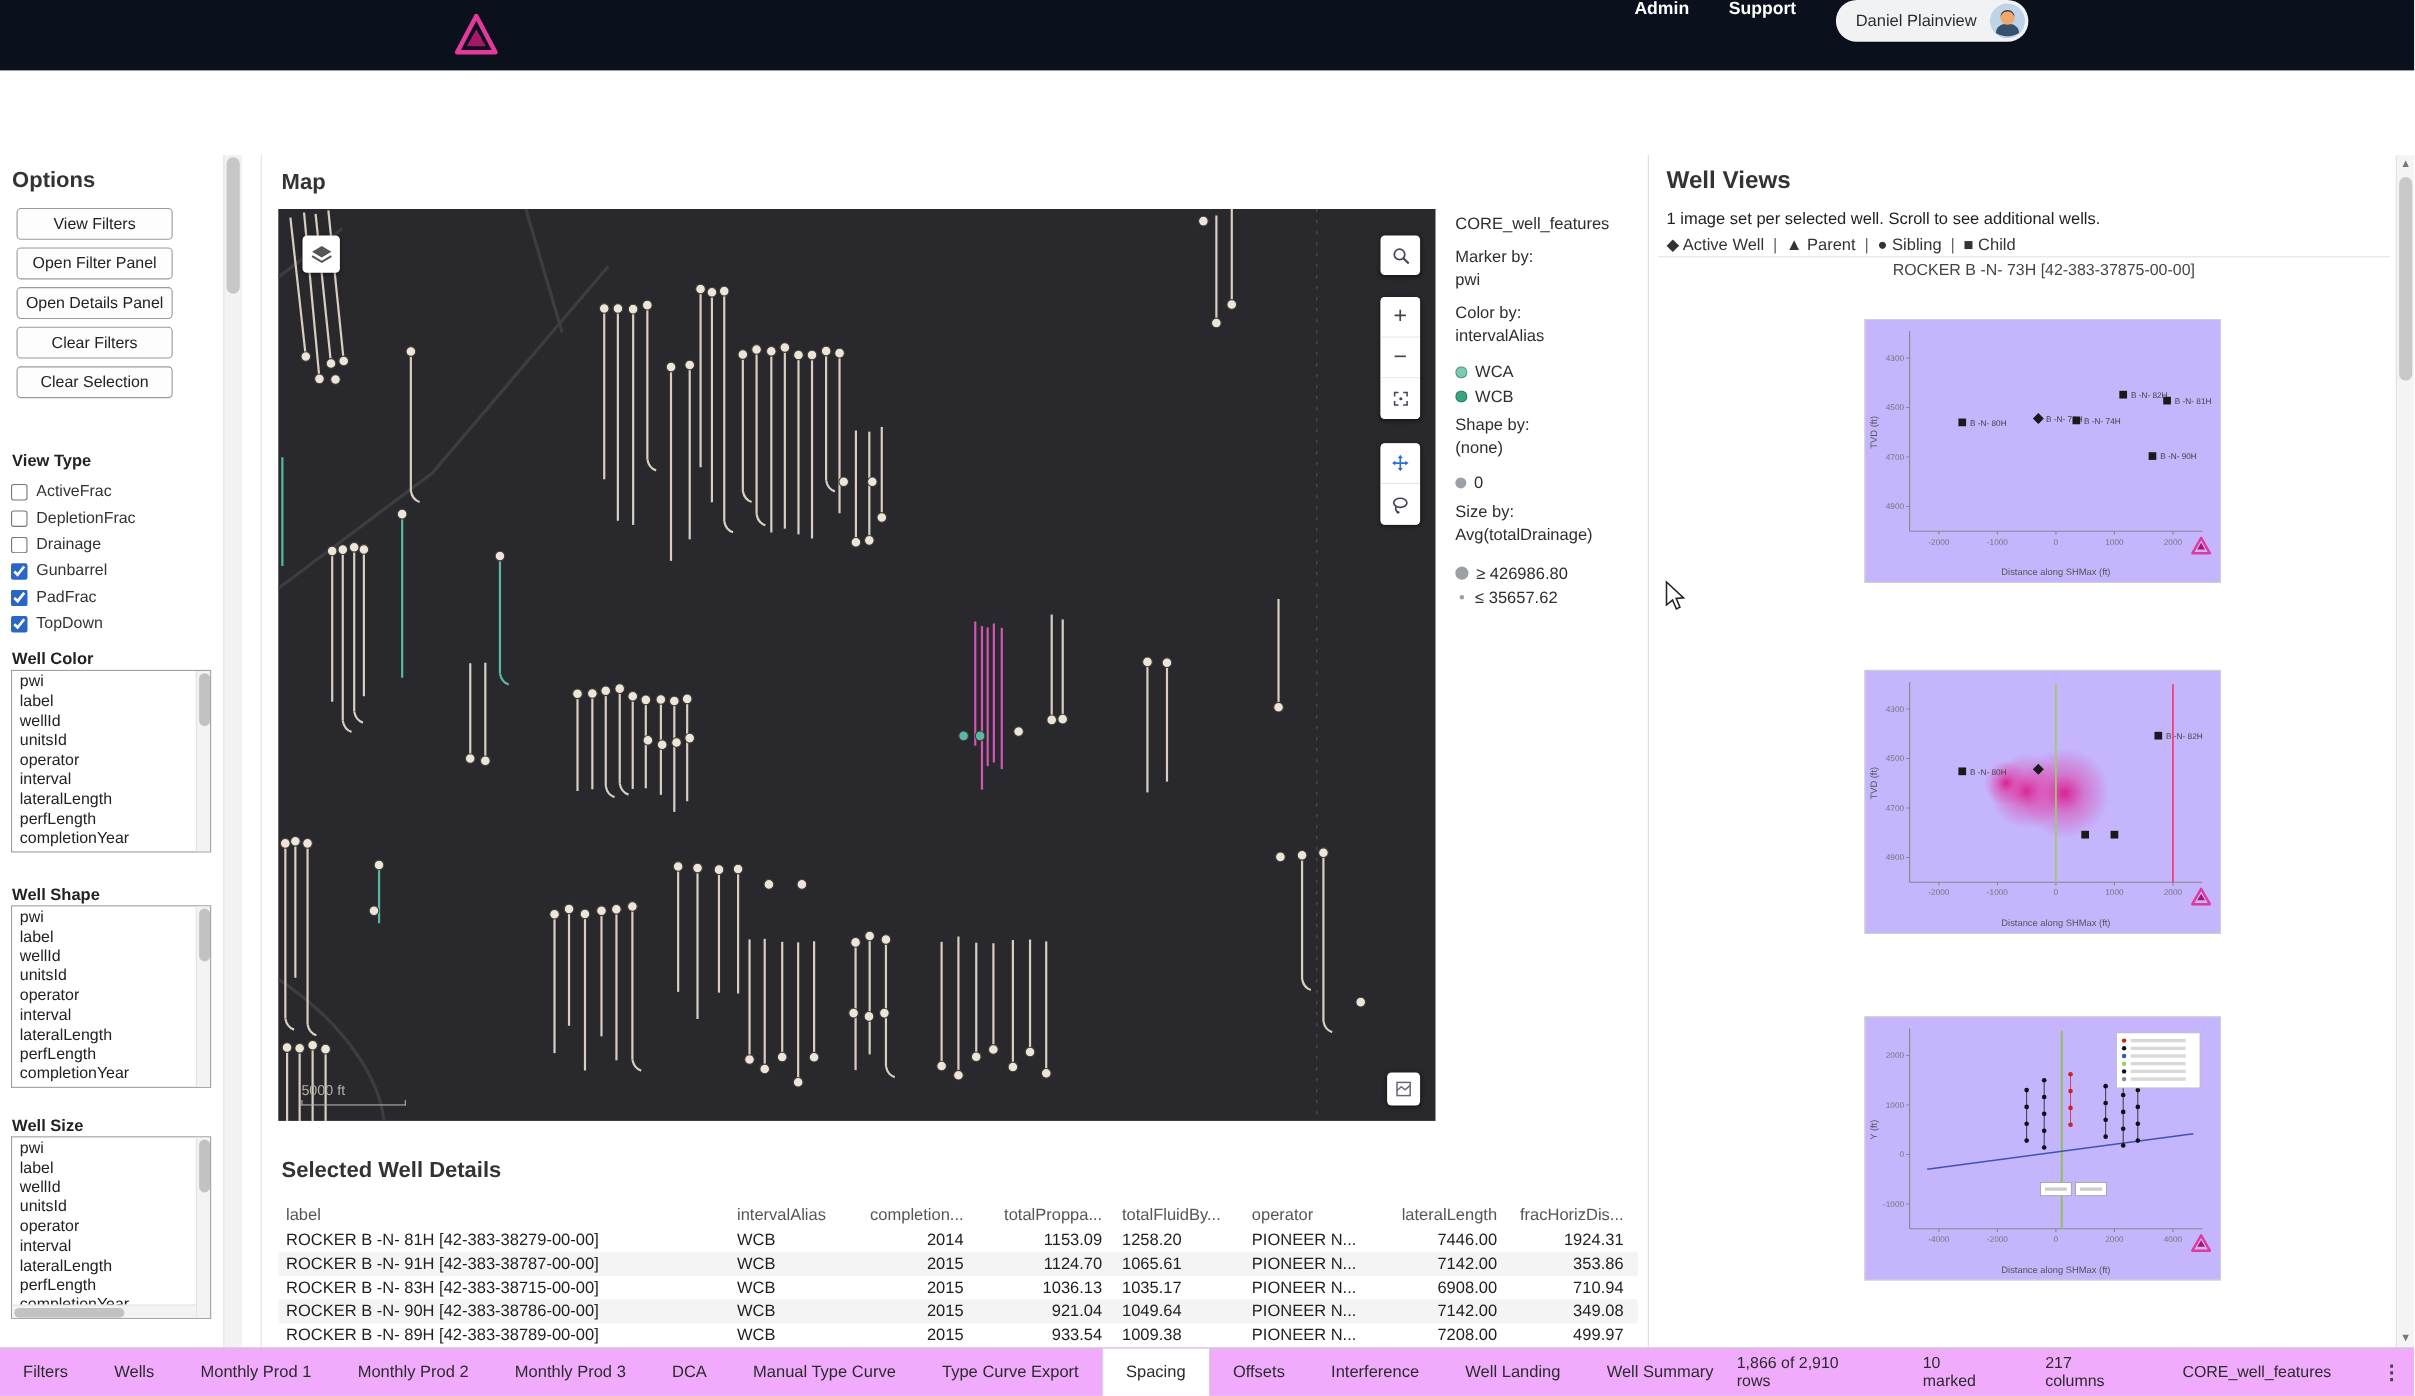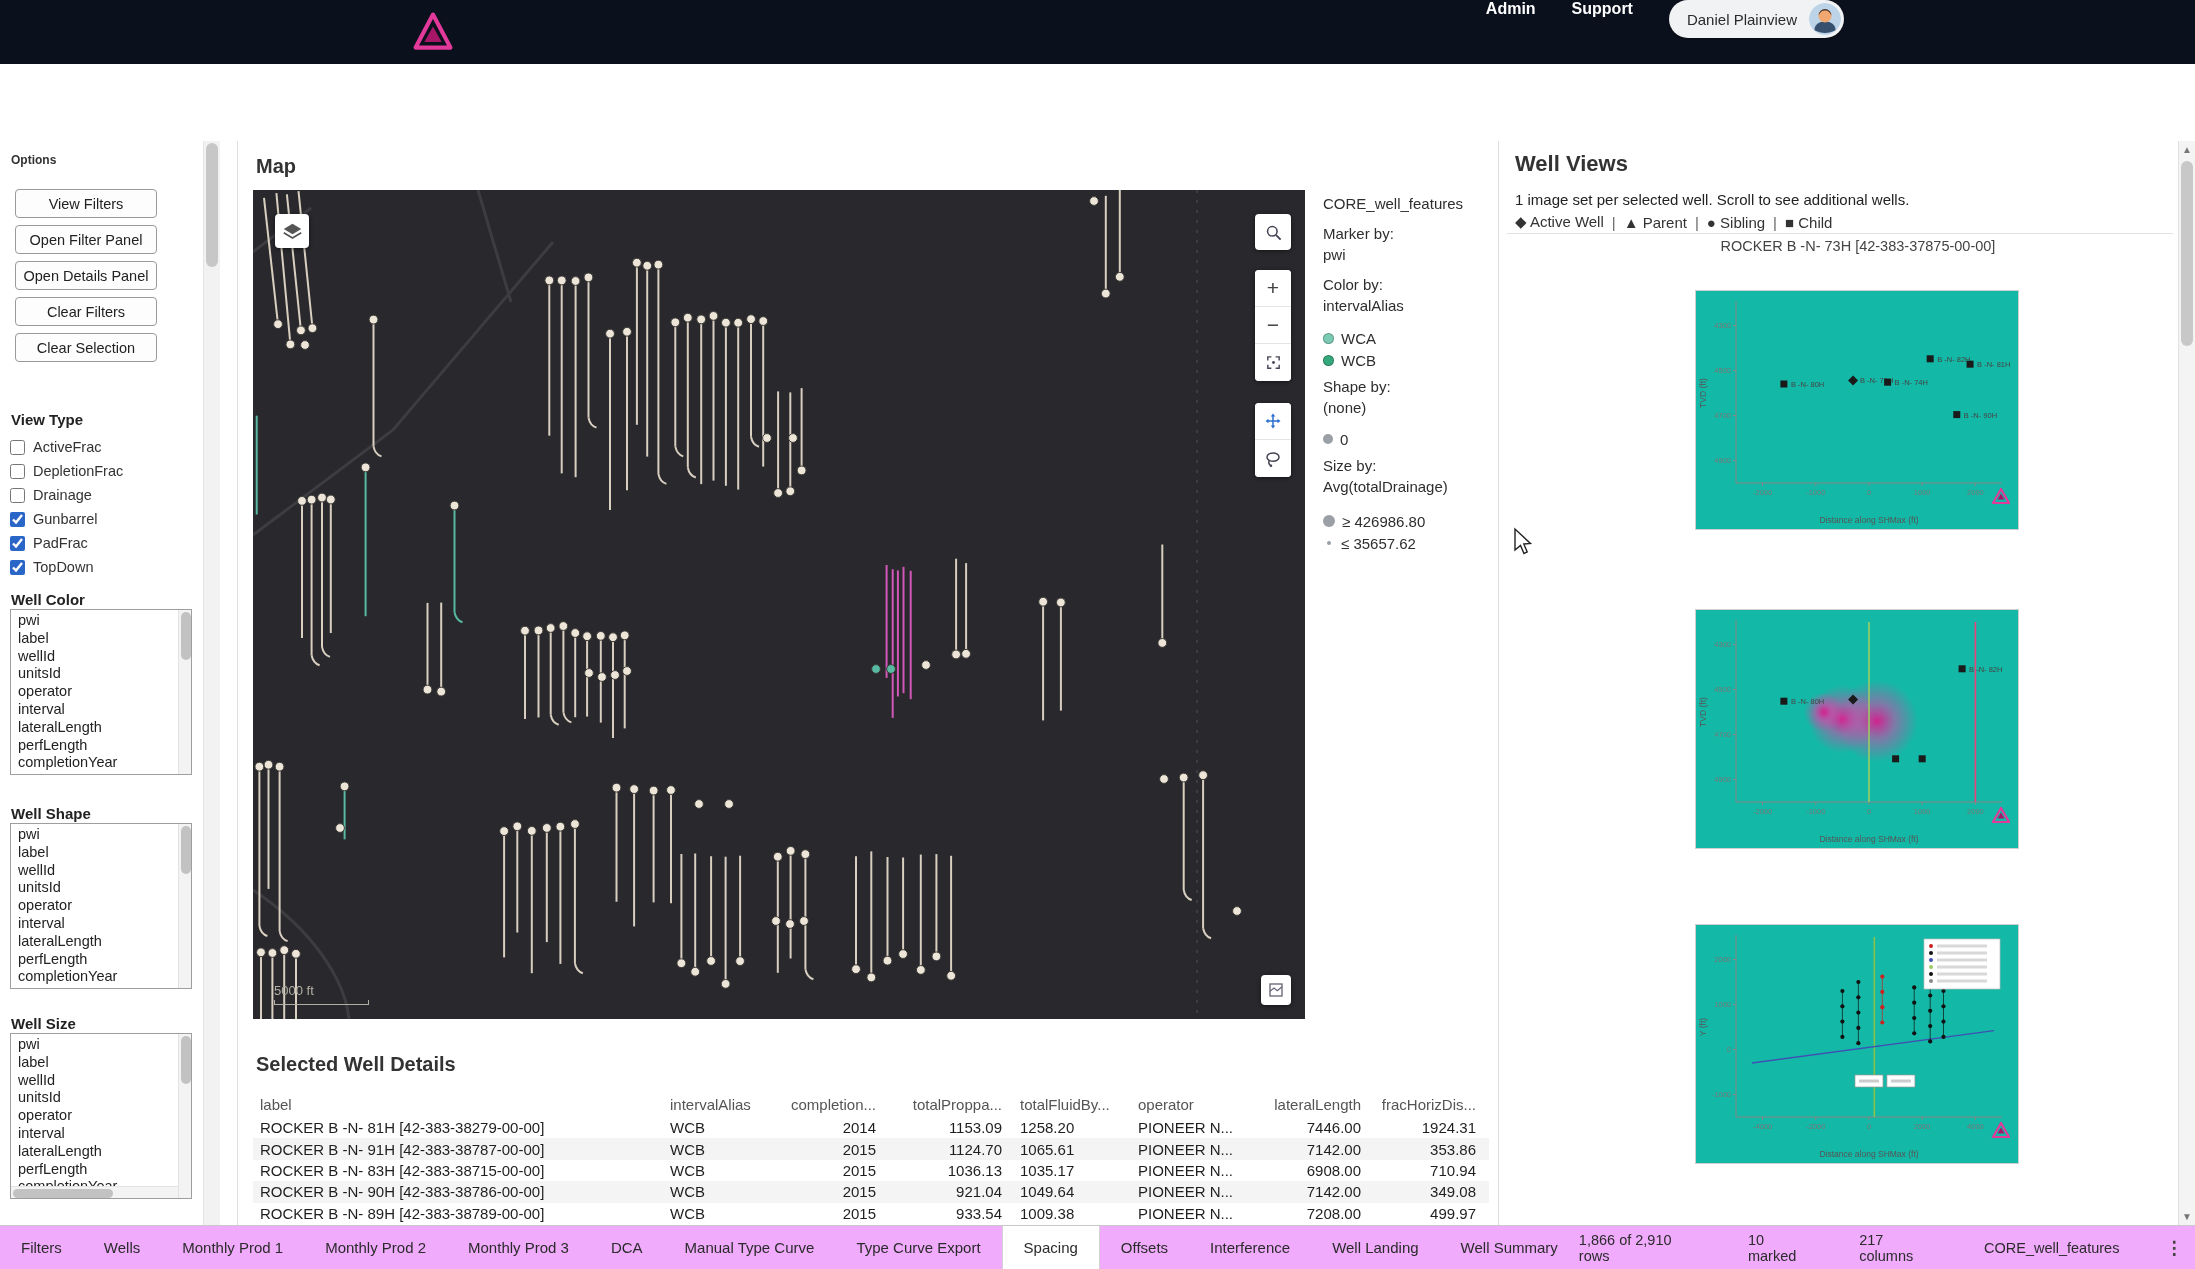--- a/index.html
+++ b/index.html
@@ -17,21 +17,21 @@
   .avatar{width:32px;height:32px;border-radius:50%;overflow:hidden;display:block}
 
   
   .header{position:absolute;left:0;top:64px;width:100%;height:77px;background:#ebebeb;border-bottom:1px solid #d8d8d8;display:flex;align-items:center;justify-content:space-between;padding:0 14px}
   .htitle{font-size:25px;font-weight:700;color:#2e3843}
   .hsub{font-size:25px;font-weight:400;color:#9b9b9b;margin-left:12px}
   .hright{font-size:22px;font-weight:600;color:#2e3c4c}
 
   
   .options{position:absolute;left:0;top:141px;width:238px;height:1084px;background:#fff;border-right:1px solid #e0e0e0}
-  .opt-title{position:absolute;top:12px;left:11px;font-size:12px;font-weight:700;color:#333}
+  .opt-title{position:absolute;top:12px;left:11px;font-size:20px;font-weight:700;color:#333}
   .opt-buttons{position:absolute;top:48px;left:0;right:34px}
   .opt-btn{display:block;width:142px;height:29px;margin:0 0 7px 15px;background:#fdfdfd;border:1px solid #9a9a9a;border-radius:4px;font-size:14.5px;font-family:inherit;color:#222;cursor:pointer}
   .group-label{position:absolute;left:0;font-size:15px;font-weight:700;color:#222;padding-left:11px;white-space:nowrap}
   .checklist{position:absolute;top:294px;left:0;right:34px}
   .cb-row{display:flex;align-items:center;gap:8px;height:24px;font-size:14.5px;color:#333;padding-left:10px;cursor:pointer}
   .cb-row input{width:15px;height:15px;accent-color:#2a66c8;margin:0}
   .listbox{position:absolute;left:10px;width:182px;height:166px;border:1px solid #9e9e9e;background:#fff;overflow:hidden}
   .lb-items{position:absolute;left:0;top:2px;right:13px}
   .lb-item{font-size:14.5px;color:#222;padding-left:7px;line-height:17.8px;white-space:nowrap;cursor:pointer}
   .lb-sb{position:absolute;right:0;top:0;bottom:0;width:13px;background:#f3f3f3;border-left:1px solid #e3e3e3}
@@ -81,21 +81,21 @@
   .c7{width:105px;text-align:right;padding-right:6px}
 
   
   .wellviews{position:absolute;left:1503px;top:141px;width:692px;height:1084px;background:#fff}
   .wv-title{position:absolute;left:12px;top:10px;font-size:22px;font-weight:700;color:#333}
   .wv-sub{position:absolute;left:12px;top:50px;font-size:15px;color:#222}
   .wv-mlegend{position:absolute;left:12px;top:72px;font-size:15px;color:#333;display:flex;gap:8px;align-items:center}
   .ml-sep{color:#666}
   .wv-hr{position:absolute;left:4px;right:22px;top:92px;border-top:1px solid #e2e2e2}
   .wv-caption{position:absolute;left:25px;width:660px;top:97px;font-size:14.5px;color:#444;text-align:center}
-  .thumb{position:absolute;left:192px;width:324px;height:240px;background:#14b8a6;border:1px solid #cfcfcf}
+  .thumb{position:absolute;left:192px;width:324px;height:240px;background:#c4b5fd;border:1px solid #cfcfcf}
   .wv-sb{position:absolute;right:0;top:0;bottom:0;width:17px;background:#f4f4f4;border-left:1px solid #e2e2e2}
   .wv-arrow{position:absolute;left:0;width:16px;text-align:center;font-size:10px;color:#777}
   .wv-thumbbar{position:absolute;left:2px;top:20px;width:12px;height:185px;background:#c8c8c8;border-radius:6px}
 
   
   .tabbar{position:absolute;left:0;top:1225px;width:100%;height:44px;background:#f0abfc;border-top:1px solid #c9c9c9;display:flex;align-items:stretch}
   .tab{padding:0 21px;font-size:15px;color:#2b2b2b;display:flex;align-items:center;cursor:pointer;white-space:nowrap}
   .tab.active{background:#fff;border-left:1px solid #d2d2d2;border-right:1px solid #d2d2d2}
   .tab-status{margin-left:auto;display:flex;align-items:center;gap:44px;padding-right:10px;font-size:14.5px;color:#2b2b2b}
   .dots-btn{font-size:18px;font-weight:700;color:#444;width:22px;text-align:center;cursor:pointer}

